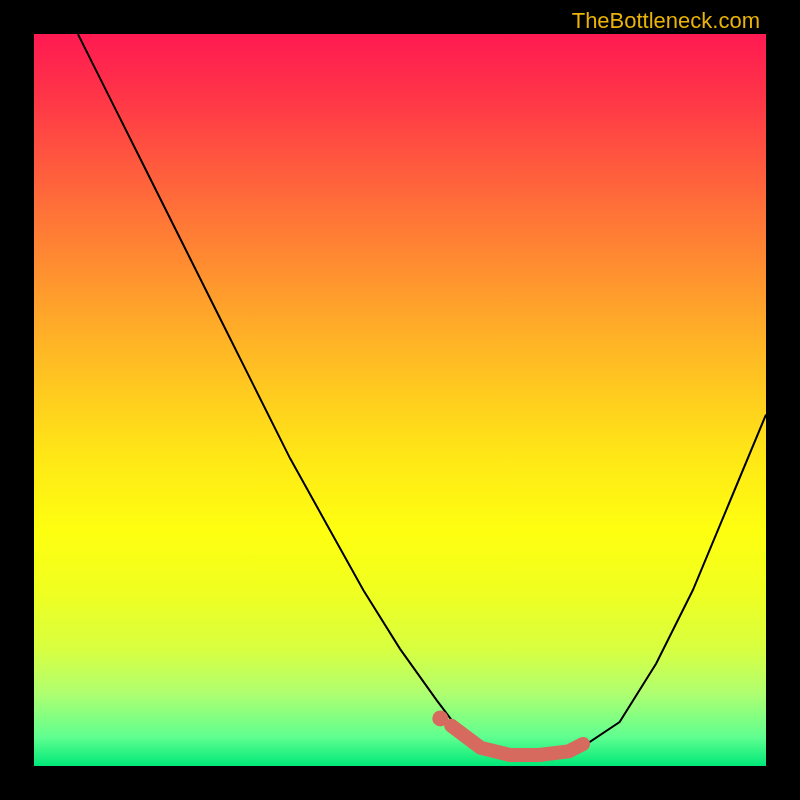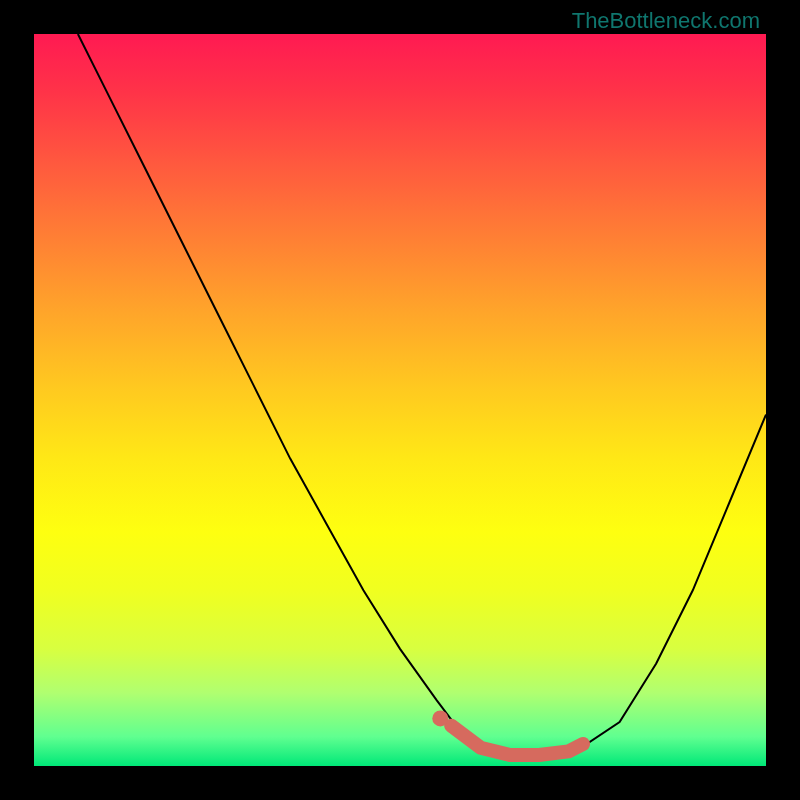--- a/index.html
+++ b/index.html
@@ -36,21 +36,21 @@
       #d8ff40 84%,
       #b0ff70 90%,
       #60ff90 96%,
       #00e878 100%
     );
   }
   .watermark {
     position: absolute;
     top: 8px;
     right: 40px;
-    color: #0f766e;
+    color: #eab308;
     font-size: 22px;
     z-index: 10;
   }
   svg.curve {
     position: absolute;
     left: 0;
     top: 0;
     width: 732px;
     height: 732px;
   }

